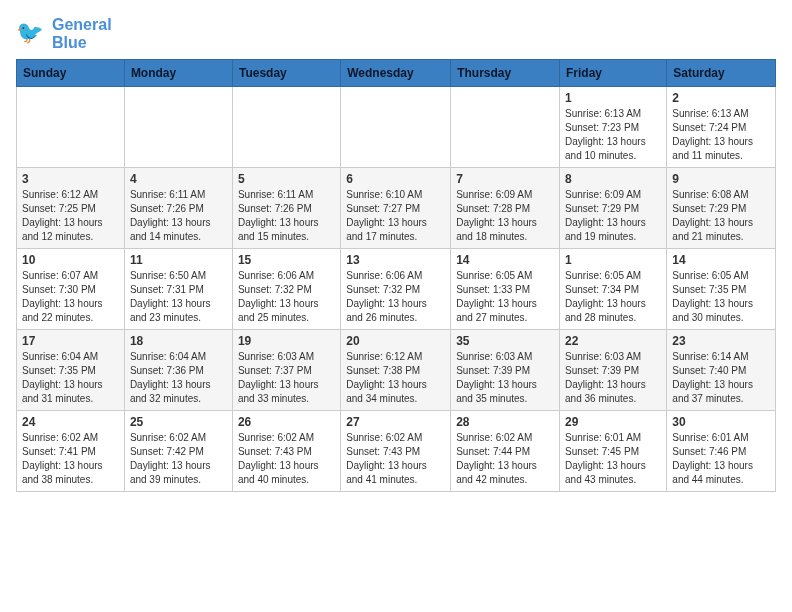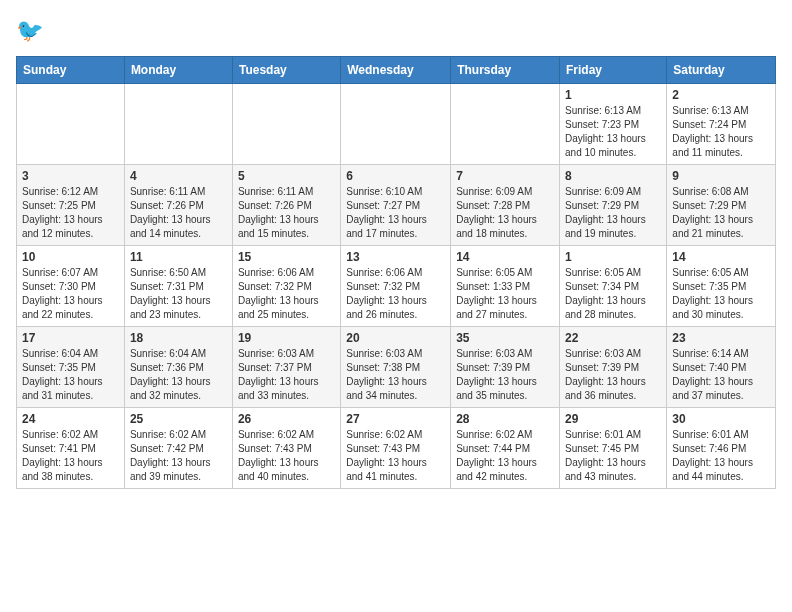--- a/index.html
+++ b/index.html
@@ -46,21 +46,21 @@
       font-size: 14px;
       color: #555;
     }
     .calendar {
       width: 100%;
       border-collapse: collapse;
       font-size: 11px;
     }
     .calendar thead tr th {
       background-color: #3a7fc1;
-      color: #ffffff;
+      color: #0f172a;
       text-align: left;
       padding: 6px 6px;
       font-size: 12px;
       font-weight: bold;
       border: 1px solid #2e6aa0;
     }
     .calendar tbody tr td {
       vertical-align: top;
       border: 1px solid #ccc;
       padding: 4px 5px;
@@ -87,20 +87,24 @@
     }
   </style>
 </head>
 <body>
 
 <div class="header">
   <div class="logo">
     <svg class="logo-bird" viewBox="0 0 40 40" xmlns="http://www.w3.org/2000/svg">
       <text y="28" font-size="28">🐦</text>
     </svg>
+    <div class="logo-text">
+      <div><span>General</span></div>
+      <div><span style="color:#4a90d9">Blue</span></div>
+    </div>
   </div>
   <div class="title-block">
     <div class="month-title"></div>
     <div class="location"></div>
   </div>
 </div>
 
 <table class="calendar">
   <thead>
     <tr>
@@ -235,21 +239,21 @@
 Daylight: 13 hours and 32 minutes.</div>
         </td>
         <td>
           <div class="cell-day">19</div>
           <div class="cell-info">Sunrise: 6:03 AM
 Sunset: 7:37 PM
 Daylight: 13 hours and 33 minutes.</div>
         </td>
         <td>
           <div class="cell-day">20</div>
-          <div class="cell-info">Sunrise: 6:03 AM
+          <div class="cell-info">Sunrise: 6:12 AM
 Sunset: 7:38 PM
 Daylight: 13 hours and 34 minutes.</div>
         </td>
         <td>
           <div class="cell-day">35</div>
           <div class="cell-info">Sunrise: 6:03 AM
 Sunset: 7:39 PM
 Daylight: 13 hours and 35 minutes.</div>
         </td>
         <td>

